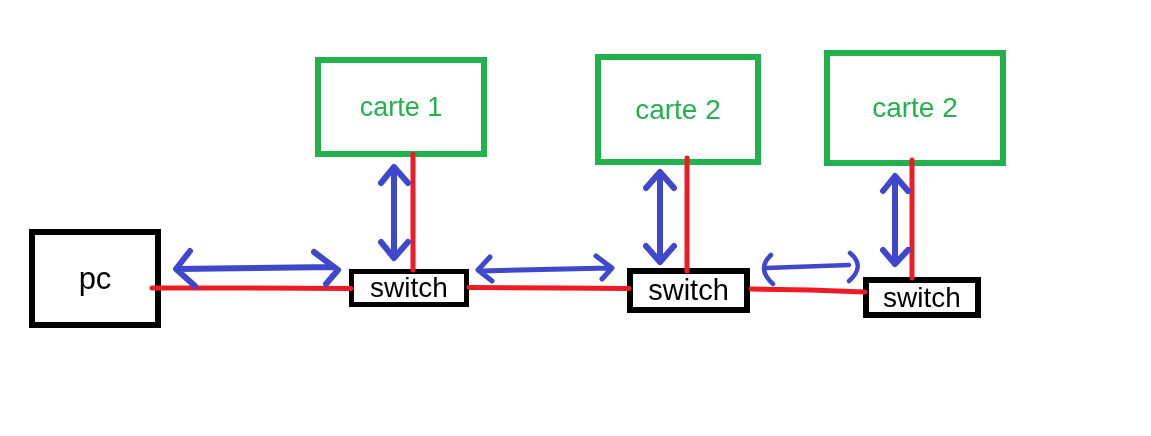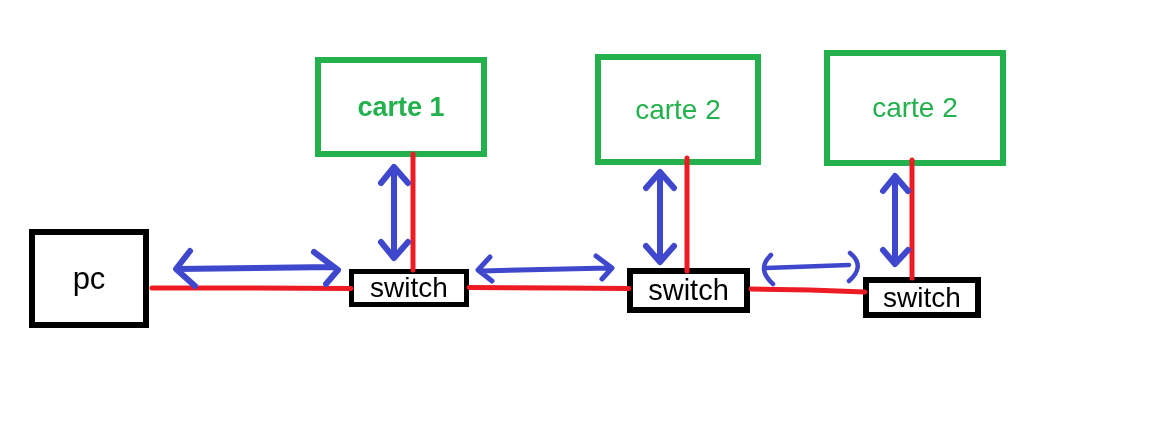--- a/index.html
+++ b/index.html
@@ -33,22 +33,22 @@
   .switch {
     border: 5px solid var(--node-black, #000000);
     color: var(--node-black, #000000);
     font-size: 28px;
   }
   .carte {
     border: 6px solid var(--carte-green, #22b14c);
     color: var(--carte-green, #22b14c);
     font-size: 27px;
   }
-  .pc-box { left: 29px; top: 229px; width: 120px; height: 99px; font-size: 31px; }
-  .carte1-box  { left: 315px; top: 57px; width: 172px; height: 100px; font-weight: bold; }
+  .pc-box { left: 29px; top: 229px; width: 132px; height: 99px; font-size: 31px; }
+  .carte1-box  { left: 315px; top: 57px; width: 172px; height: 100px; }
   .carte2a-box { left: 595px; top: 54px; width: 166px; height: 111px; font-size: 28px; }
   .carte2b-box { left: 824px; top: 50px; width: 182px; height: 116px; font-size: 28px; }
   .switch1-box { left: 349px; top: 269px; width: 120px; height: 38px; }
   .switch2-box { left: 627px; top: 268px; width: 123px; height: 45px; border-width: 6px; font-size: 29px; }
   .switch3-box { left: 863px; top: 277px; width: 118px; height: 41px; border-width: 6px; }
   svg.wires {
     position: absolute;
     left: 0; top: 0;
     width: 1151px;
     height: 436px;

